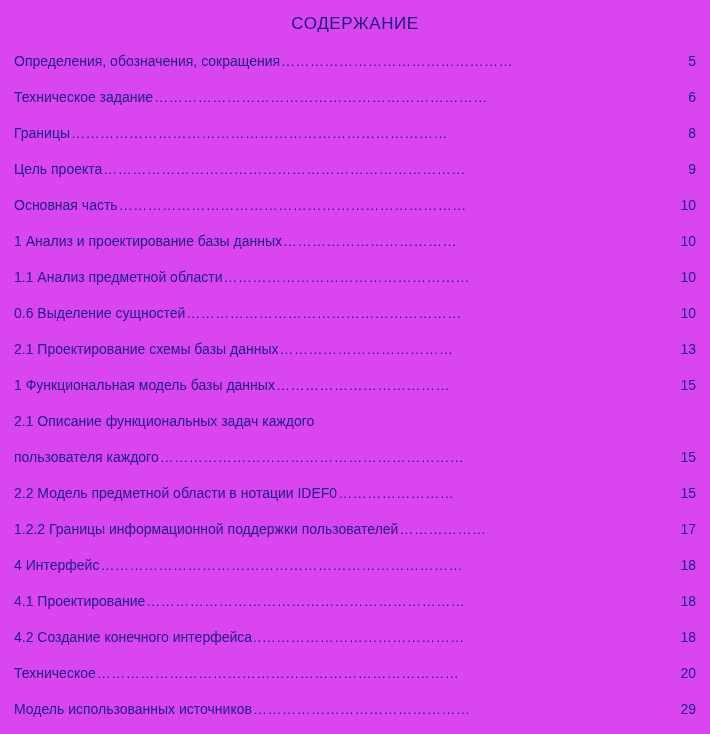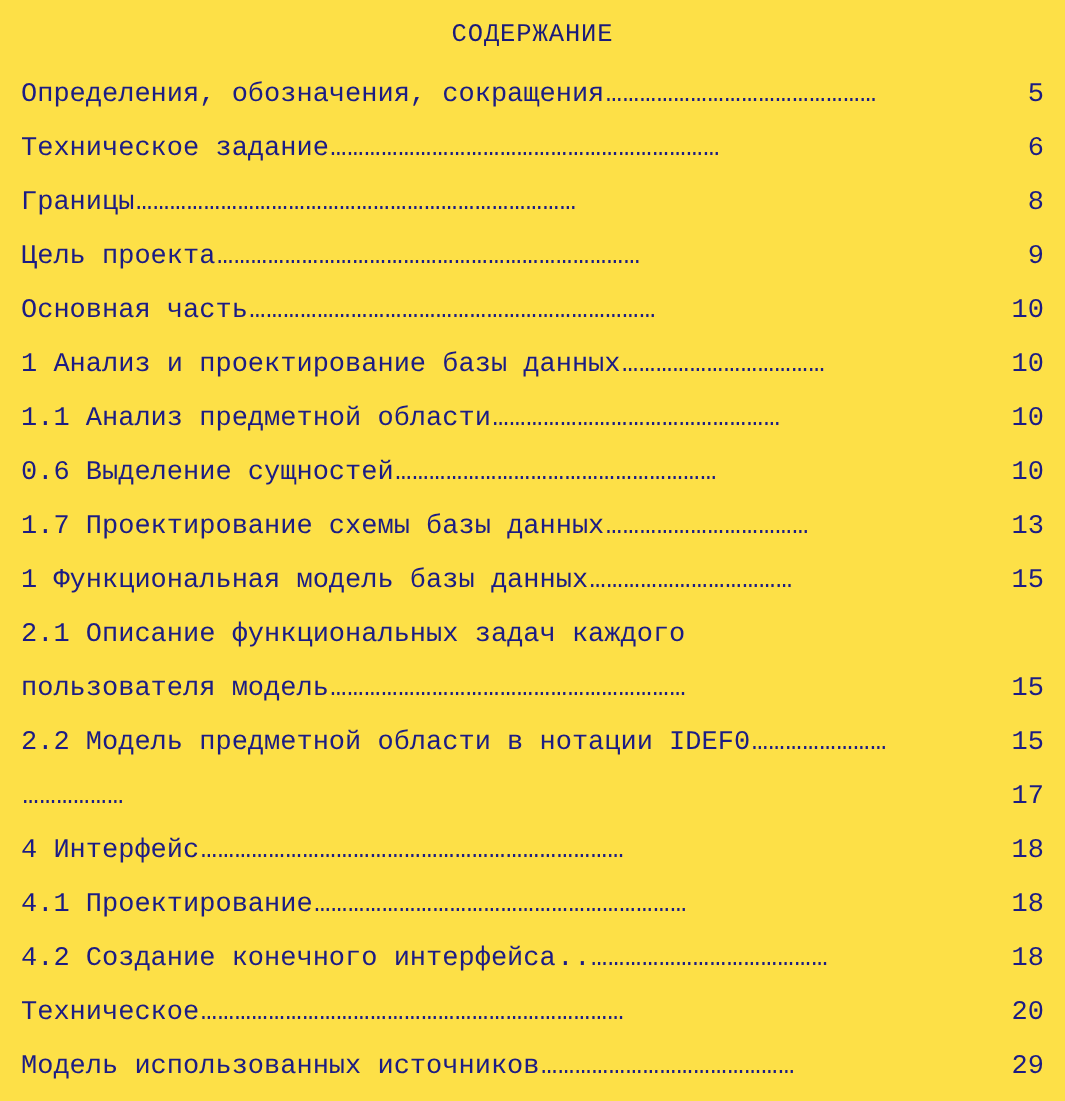--- a/index.html
+++ b/index.html
@@ -4,22 +4,22 @@
 <style>
   html, body {
     margin: 0;
     padding: 0;
     background: #ffffff;
   }
   .page {
     position: relative;
     width: 710px;
     height: 734px;
-    background: #fde047;
-    font-family: Liberation Mono, monospace;
+    background: #d946ef;
+    font-family: Liberation Sans, sans-serif;
     color: #1a1a6e;
     overflow: hidden;
   }
   .doc-title {
     text-align: center;
     font-size: 17px;
     color: #1a1a7a;
     letter-spacing: 0.6px;
     margin: 14px 0 0 0;
     padding: 0;
@@ -31,21 +31,21 @@
     list-style: none;
     position: absolute;
     top: 54px;
     left: 14px;
     right: 14px;
   }
   .toc-entry {
     display: flex;
     align-items: baseline;
     width: 100%;
-    font-size: 18px;
+    font-size: 14px;
     line-height: 1.0;
     height: 36px;
     color: #1c1c84;
     white-space: nowrap;
   }
   .toc-entry .label {
     flex: 0 0 auto;
   }
   .toc-entry .leader {
     flex: 1 1 auto;
@@ -104,45 +104,46 @@
         <span class="label">1.1 Анализ предметной области</span>
         <span class="leader"> ……………………………………………</span>
         <span class="page-no">10</span>
       </li>
       <li class="toc-entry">
         <span class="label">0.6 Выделение сущностей</span>
         <span class="leader">…………………………………………………</span>
         <span class="page-no">10</span>
       </li>
       <li class="toc-entry">
-        <span class="label">1.7 Проектирование схемы базы данных</span>
+        <span class="label">2.1 Проектирование схемы базы данных</span>
         <span class="leader">………………………………</span>
         <span class="page-no">13</span>
       </li>
       <li class="toc-entry">
         <span class="label">1 Функциональная модель базы данных</span>
         <span class="leader"> ………………………………</span>
         <span class="page-no">15</span>
       </li>
       <li class="toc-entry">
         <span class="label">2.1 Описание функциональных задач каждого</span>
         <span class="leader"></span>
         <span class="page-no"></span>
       </li>
       <li class="toc-entry">
-        <span class="label">пользователя модель</span>
+        <span class="label">пользователя каждого</span>
         <span class="leader"> ………………………………………………………</span>
         <span class="page-no">15</span>
       </li>
       <li class="toc-entry">
         <span class="label">2.2 Модель предметной области в нотации IDEF0</span>
         <span class="leader">……………………</span>
         <span class="page-no">15</span>
       </li>
       <li class="toc-entry">
+        <span class="label">1.2.2 Границы информационной поддержки пользователей</span>
         <span class="leader">………………</span>
         <span class="page-no">17</span>
       </li>
       <li class="toc-entry">
         <span class="label">4 Интерфейс</span>
         <span class="leader"> …………………………………………………………………</span>
         <span class="page-no">18</span>
       </li>
       <li class="toc-entry">
         <span class="label">4.1 Проектирование</span>

